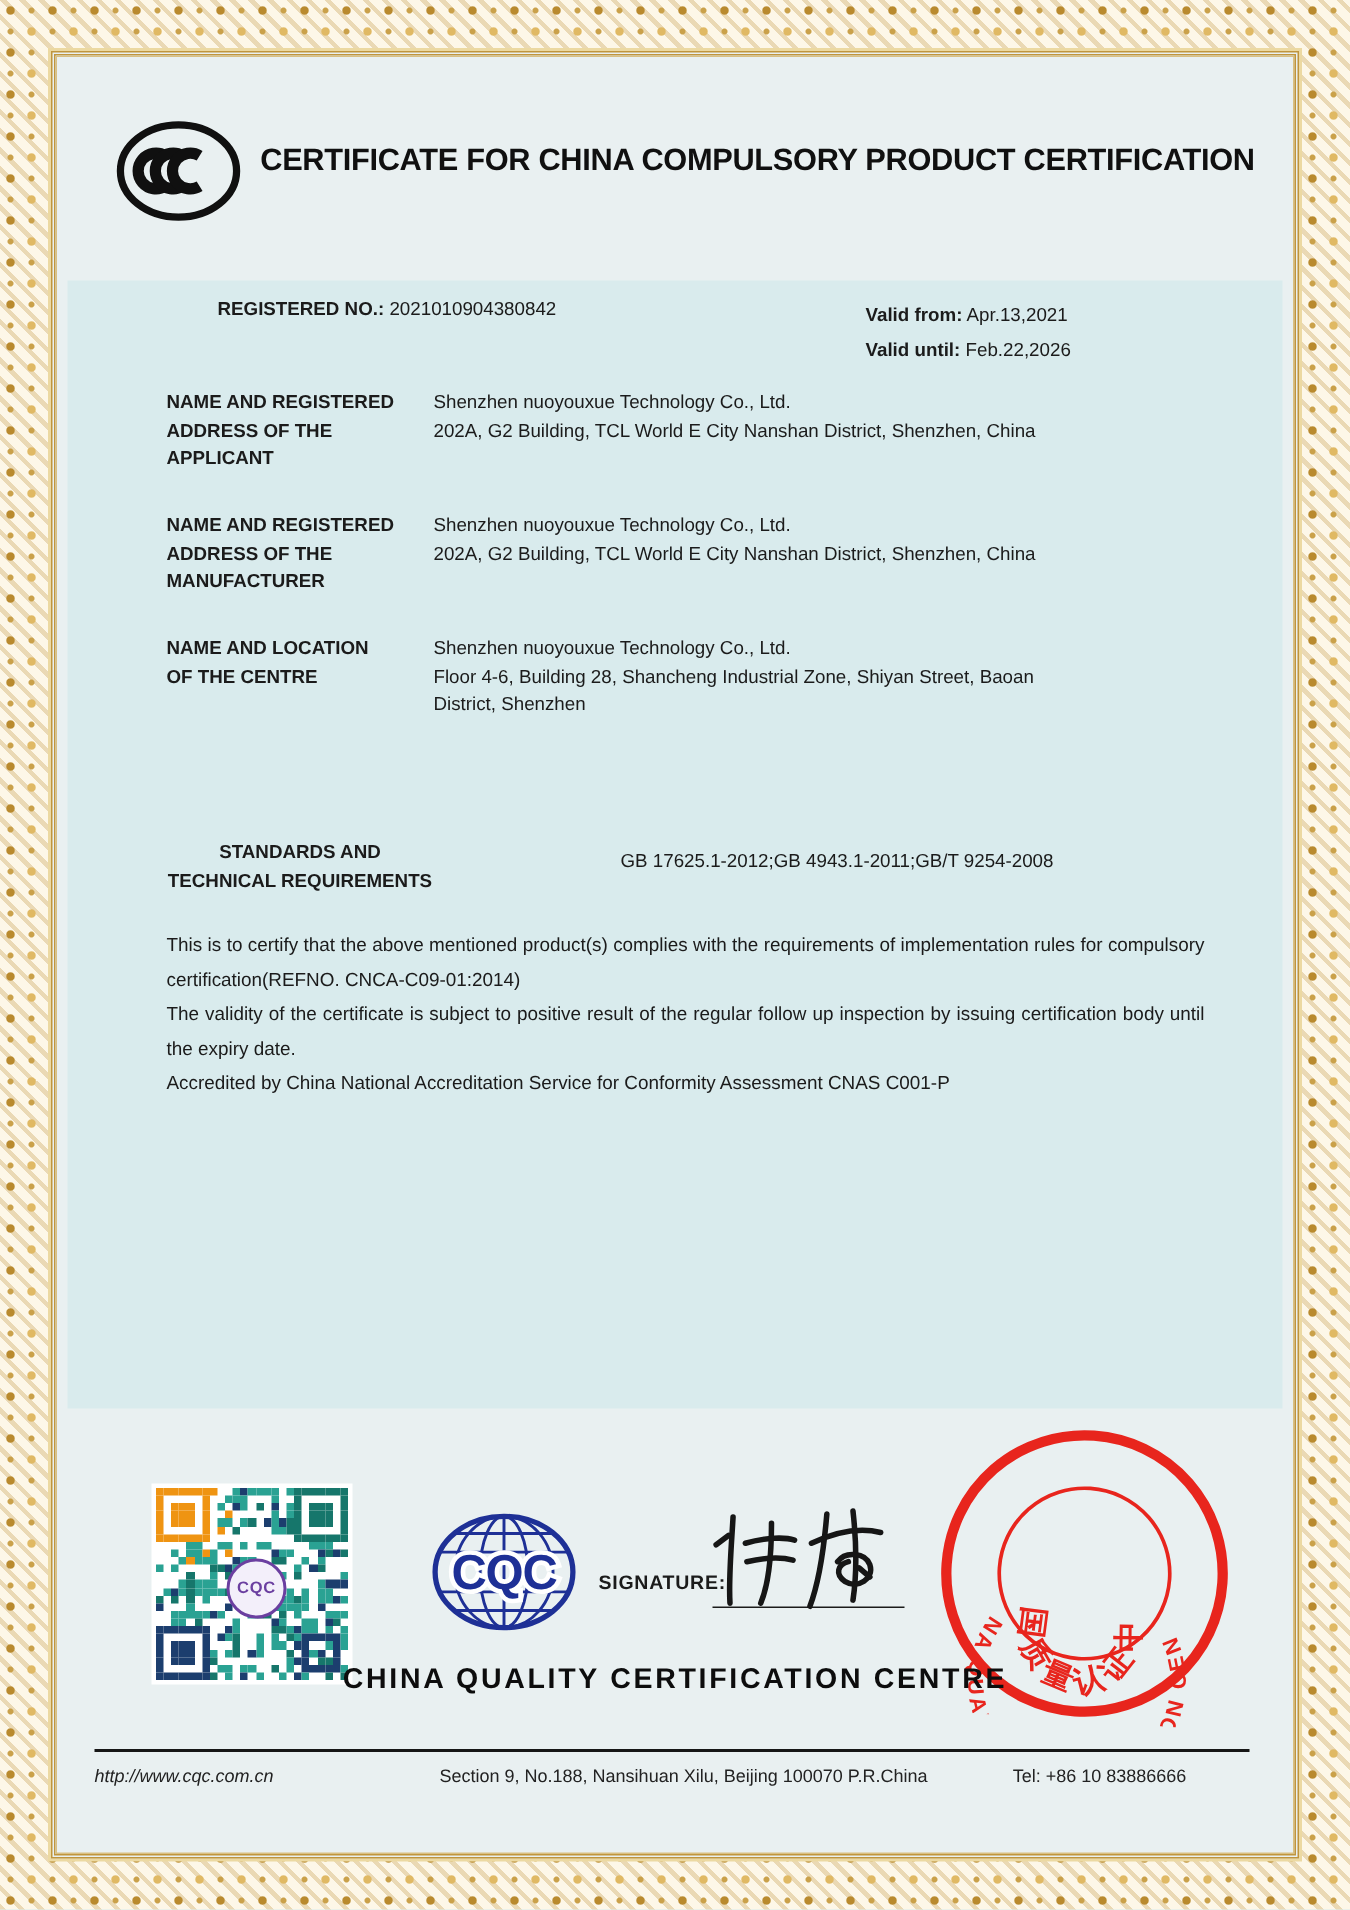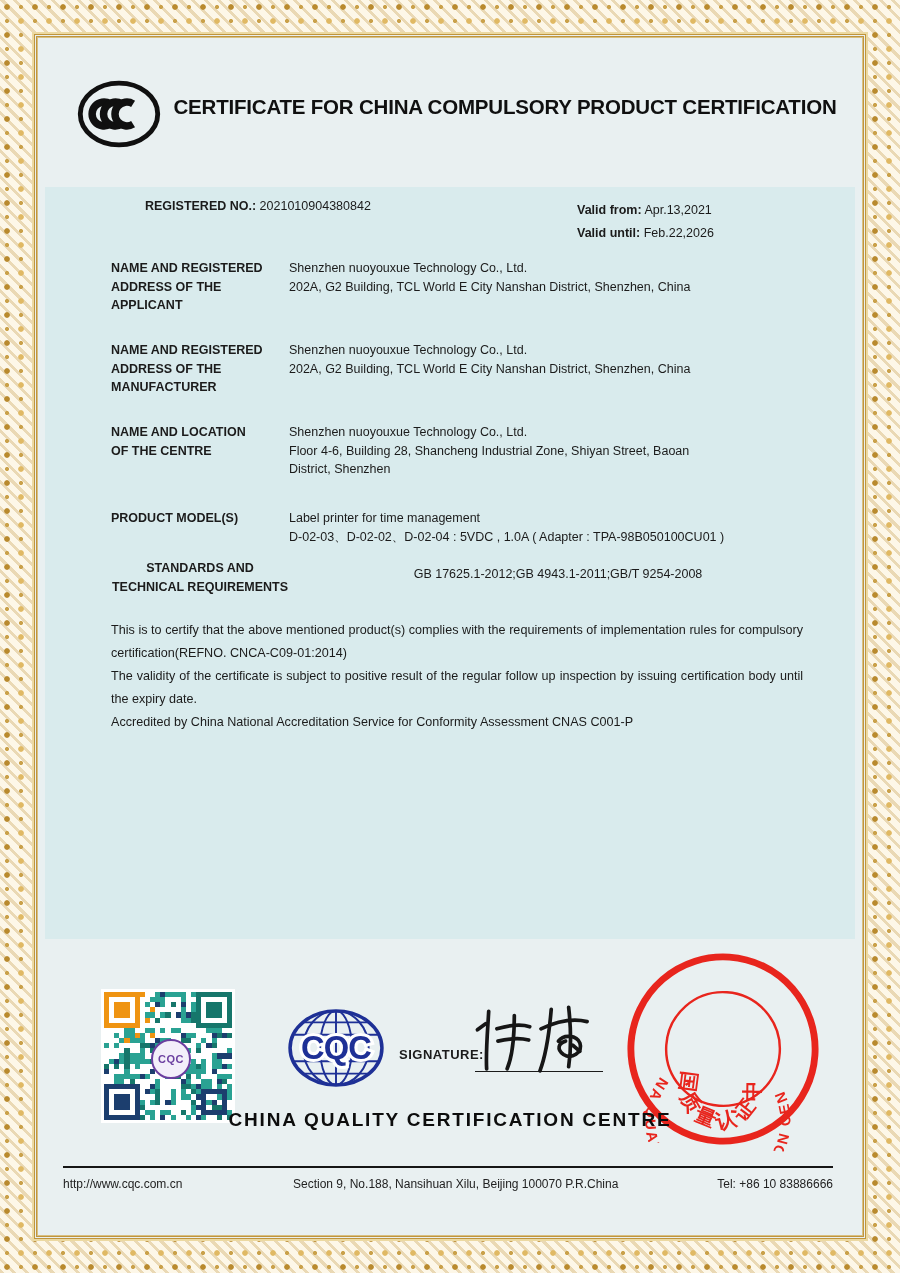--- a/index.html
+++ b/index.html
@@ -73,23 +73,23 @@
   .sig-label { left:362px; top:1010px; font-size:13px; font-weight:700; letter-spacing:0.5px; }
   .sig-line { left:438px; top:1034px; width:128px; border-bottom:1.6px solid #1b1b1b; }
   .sig-ink { left:430px; top:958px; }
   .stamp { left:588px; top:914px; width:196px; height:196px; transform:rotate(4deg); }
 
   .orgname { left:0; right:0; top:1072px; text-align:center;
     font-size:19px; font-weight:700; letter-spacing:1.8px; color:#0d0d0d; }
 
   .footline { left:26px; right:30px; top:1129px; border-top:2px solid #161616; }
   .footer { left:26px; right:30px; top:1140px; display:flex; font-size:12px; color:#222; }
-  .footer .f-web { width:230px; }
+  .footer .f-web { width:230px;font-style:italic; }
   .footer .f-addr { flex:1; text-align:left; }
-  .footer .f-tel { width:200px; text-align:right; }
+  .footer .f-tel { width:200px; text-align:center; }
 </style>
 </head>
 <body>
 
 <div class="page">
   <div class="panel"></div>
 
   <div class="abs ccc-logo">
     <svg width="88" height="74" viewBox="0 0 100 84">
       <ellipse cx="50" cy="42" rx="44" ry="35" fill="none" stroke="#101010" stroke-width="5.5"></ellipse>
@@ -144,29 +144,20 @@
       <span>NAME AND LOCATION</span>
       <span>OF THE CENTRE</span>
     </div>
     <div class="val">
       <span>Shenzhen nuoyouxue Technology Co., Ltd.</span>
       <span>Floor 4-6, Building 28, Shancheng Industrial Zone, Shiyan Street, Baoan</span>
       <span>District, Shenzhen</span>
     </div>
   </div>
 
-  <div class="row r-product">
-    <div class="lbl">
-      <span>PRODUCT MODEL(S)</span>
-    </div>
-    <div class="val">
-      <span>Label printer for time management</span>
-      <span>D-02-03、D-02-02、D-02-04 : 5VDC , 1.0A ( Adapter : TPA-98B050100CU01 )</span>
-    </div>
-  </div>
 
   <div class="row r-standards">
     <div class="lbl">
       <span>STANDARDS AND</span>
       <span>TECHNICAL REQUIREMENTS</span>
     </div>
     <div class="val">
       <span>GB 17625.1-2012;GB 4943.1-2011;GB/T 9254-2008</span>
     </div>
   </div>

